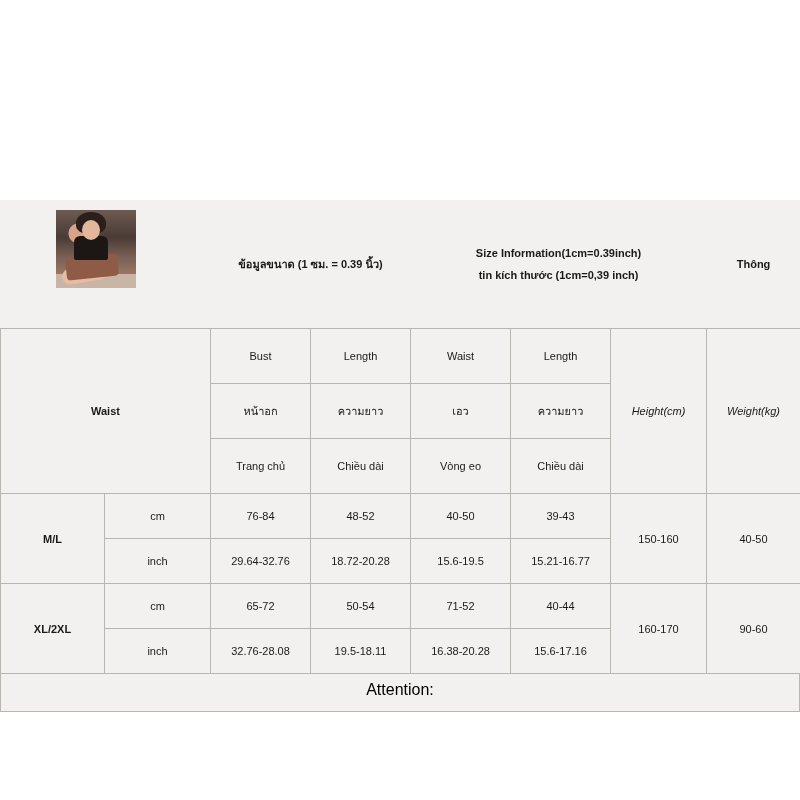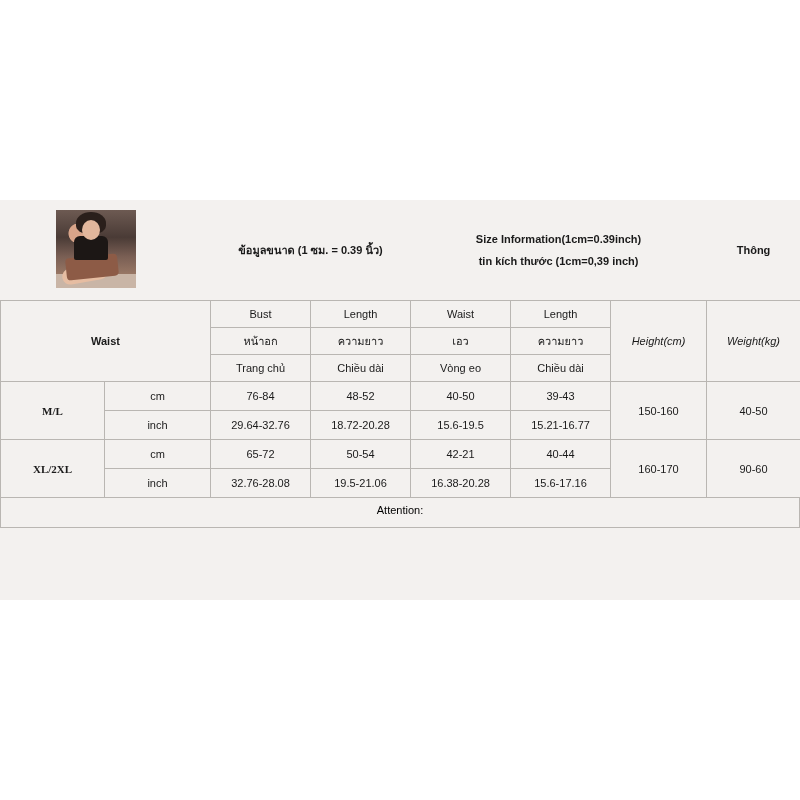--- a/index.html
+++ b/index.html
@@ -27,21 +27,21 @@
     width: 800px;
     border-collapse: collapse;
     table-layout: fixed;
   }
   table.size-table td {
     border: 1px solid #b9b6b2;
     text-align: center;
     vertical-align: middle;
     font-size: 11px;
     color: #1a1a1a;
-    padding: 2px 3px;
+    padding: 16px 3px;
     background: #f3f1ef;
   }
   
   tr.band-row td {
     border-top: none;
     border-left: none;
     border-right: none;
     border-bottom: 1px solid #b9b6b2;
     height: 96px;
   }
@@ -130,36 +130,35 @@
     font-size: 11px;
     height: 22px;
   }
   td.head-tall {
     font-size: 11.5px;
     font-style: italic;
   }
   td.grp {
     font-size: 12px;
     font-weight: bold;
-    font-family: Liberation Serif, serif;
   }
   td.unit {
     font-size: 11px;
     font-weight: normal;
   }
   .attention {
     border: 1px solid #b9b6b2;
     border-top: none;
     background: #f3f1ef;
     text-align: center;
     font-size: 10.5px;
     line-height: 1.55;
     padding: 4px 0 8px 0;
   }
-  .attn-title { font-size: 11px; }
+  .attn-title { font-size: 16px; }
 </style>
 </head>
 <body>
 
 <div class="sheet">
 
   <table class="size-table">
     <colgroup>
       <col style="width:104px">
       <col style="width:106px">
@@ -229,29 +228,29 @@
       <td>18.72-20.28</td>
       <td>15.6-19.5</td>
       <td>15.21-16.77</td>
     </tr>
 
     <tr style="height:29px">
       <td class="grp" rowspan="2">XL/2XL</td>
       <td class="unit">cm</td>
       <td>65-72</td>
       <td>50-54</td>
-      <td>42-21</td>
+      <td>71-52</td>
       <td>40-44</td>
       <td rowspan="2">160-170</td>
       <td rowspan="2">90-60</td>
     </tr>
     <tr style="height:29px">
       <td class="unit">inch</td>
       <td>32.76-28.08</td>
-      <td>19.5-21.06</td>
+      <td>19.5-18.11</td>
       <td>16.38-20.28</td>
       <td>15.6-17.16</td>
     </tr>
   </tbody>
     </table>
 
   <div class="attention">
     <div class="attn-title">Attention:</div>
   </div>
 

